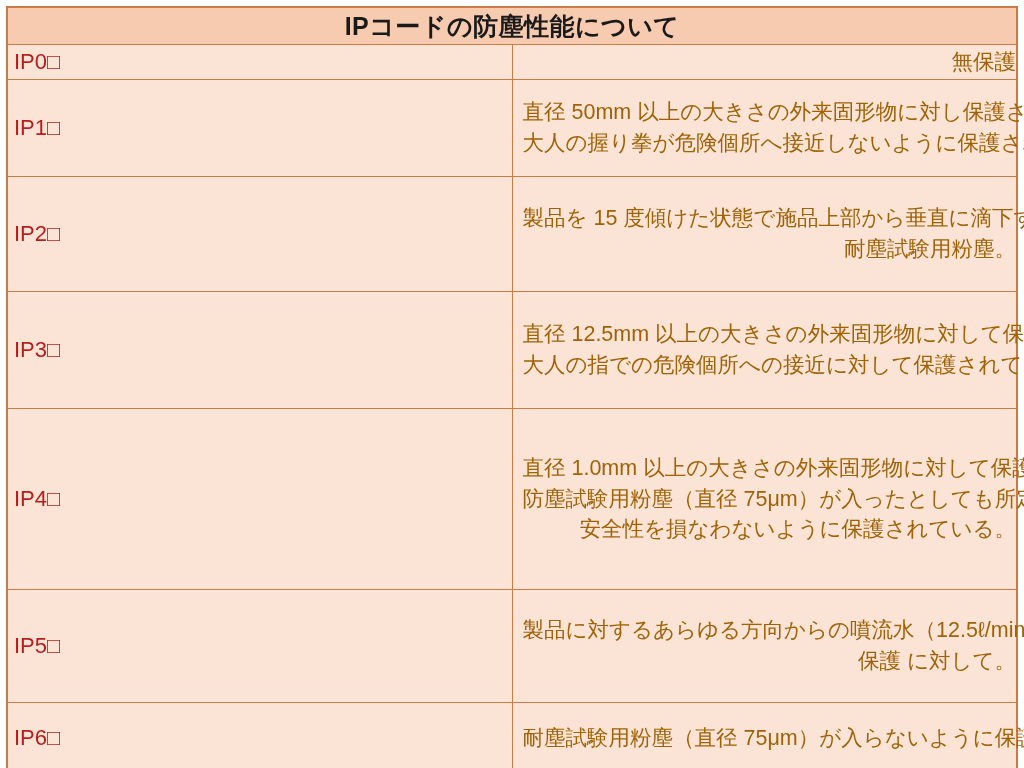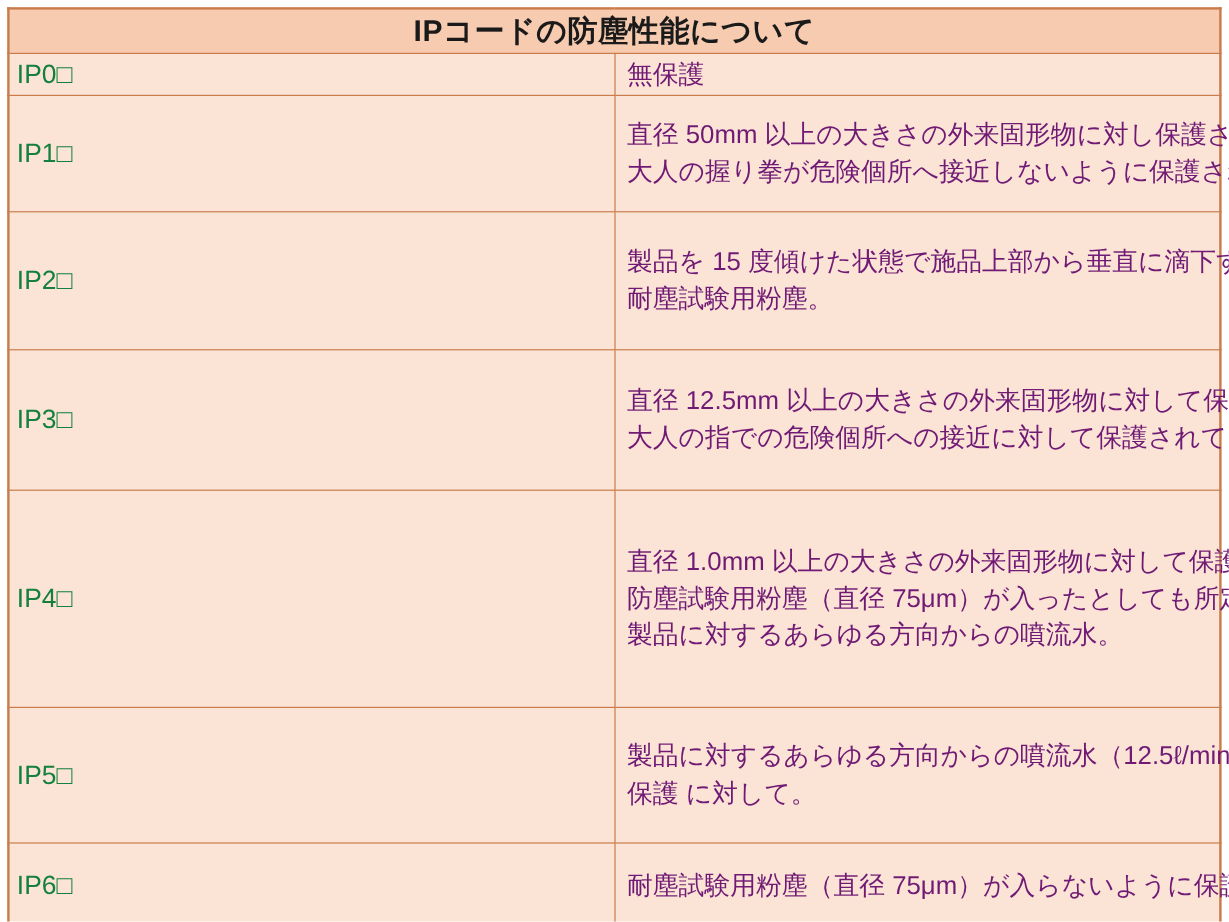--- a/index.html
+++ b/index.html
@@ -40,31 +40,31 @@
     background: #f6cbb0 !important;
     letter-spacing: 0.5px;
     height: 36px;
     line-height: 36px;
     padding: 0 !important;
   }
   .code-cell {
     width: 84px;
     text-align: left;
     font-size: 22px;
-    color: #15803d;
+    color: #b91c1c;
     padding-left: 6px !important;
     white-space: nowrap;
   }
   .code-cell .code-text {
     display: inline-block;
   }
   .desc-cell {
-    text-align: left;
+    text-align: right;
     font-size: 21.5px;
-    color: #701a75;
+    color: #a16207;
     line-height: 1.42;
     padding: 4px 0 4px 10px !important;
   }
   .desc-cell .line {
     white-space: nowrap;
     display: block;
   }
   .row-ip0 td { height: 34px; }
   .row-ip1 td { height: 88px; }
   .row-ip2 td { height: 106px; }
@@ -123,21 +123,21 @@
         </td>
       </tr>
 
       <tr class="row-ip4">
         <td class="code-cell">
           <span class="code-text">IP4□</span>
         </td>
         <td class="desc-cell">
           <span class="line">直径 1.0mm 以上の大きさの外来固形物に対して保護されている。</span>
           <span class="line">防塵試験用粉塵（直径 75μm）が入ったとしても所定の動作および</span>
-          <span class="line">製品に対するあらゆる方向からの噴流水。</span>
+          <span class="line">安全性を損なわないように保護されている。</span>
         </td>
       </tr>
 
       <tr class="row-ip5">
         <td class="code-cell">
           <span class="code-text">IP5□</span>
         </td>
         <td class="desc-cell">
           <span class="line">製品に対するあらゆる方向からの噴流水（12.5ℓ/min）に対して</span>
           <span class="line">保護 に対して。</span>

